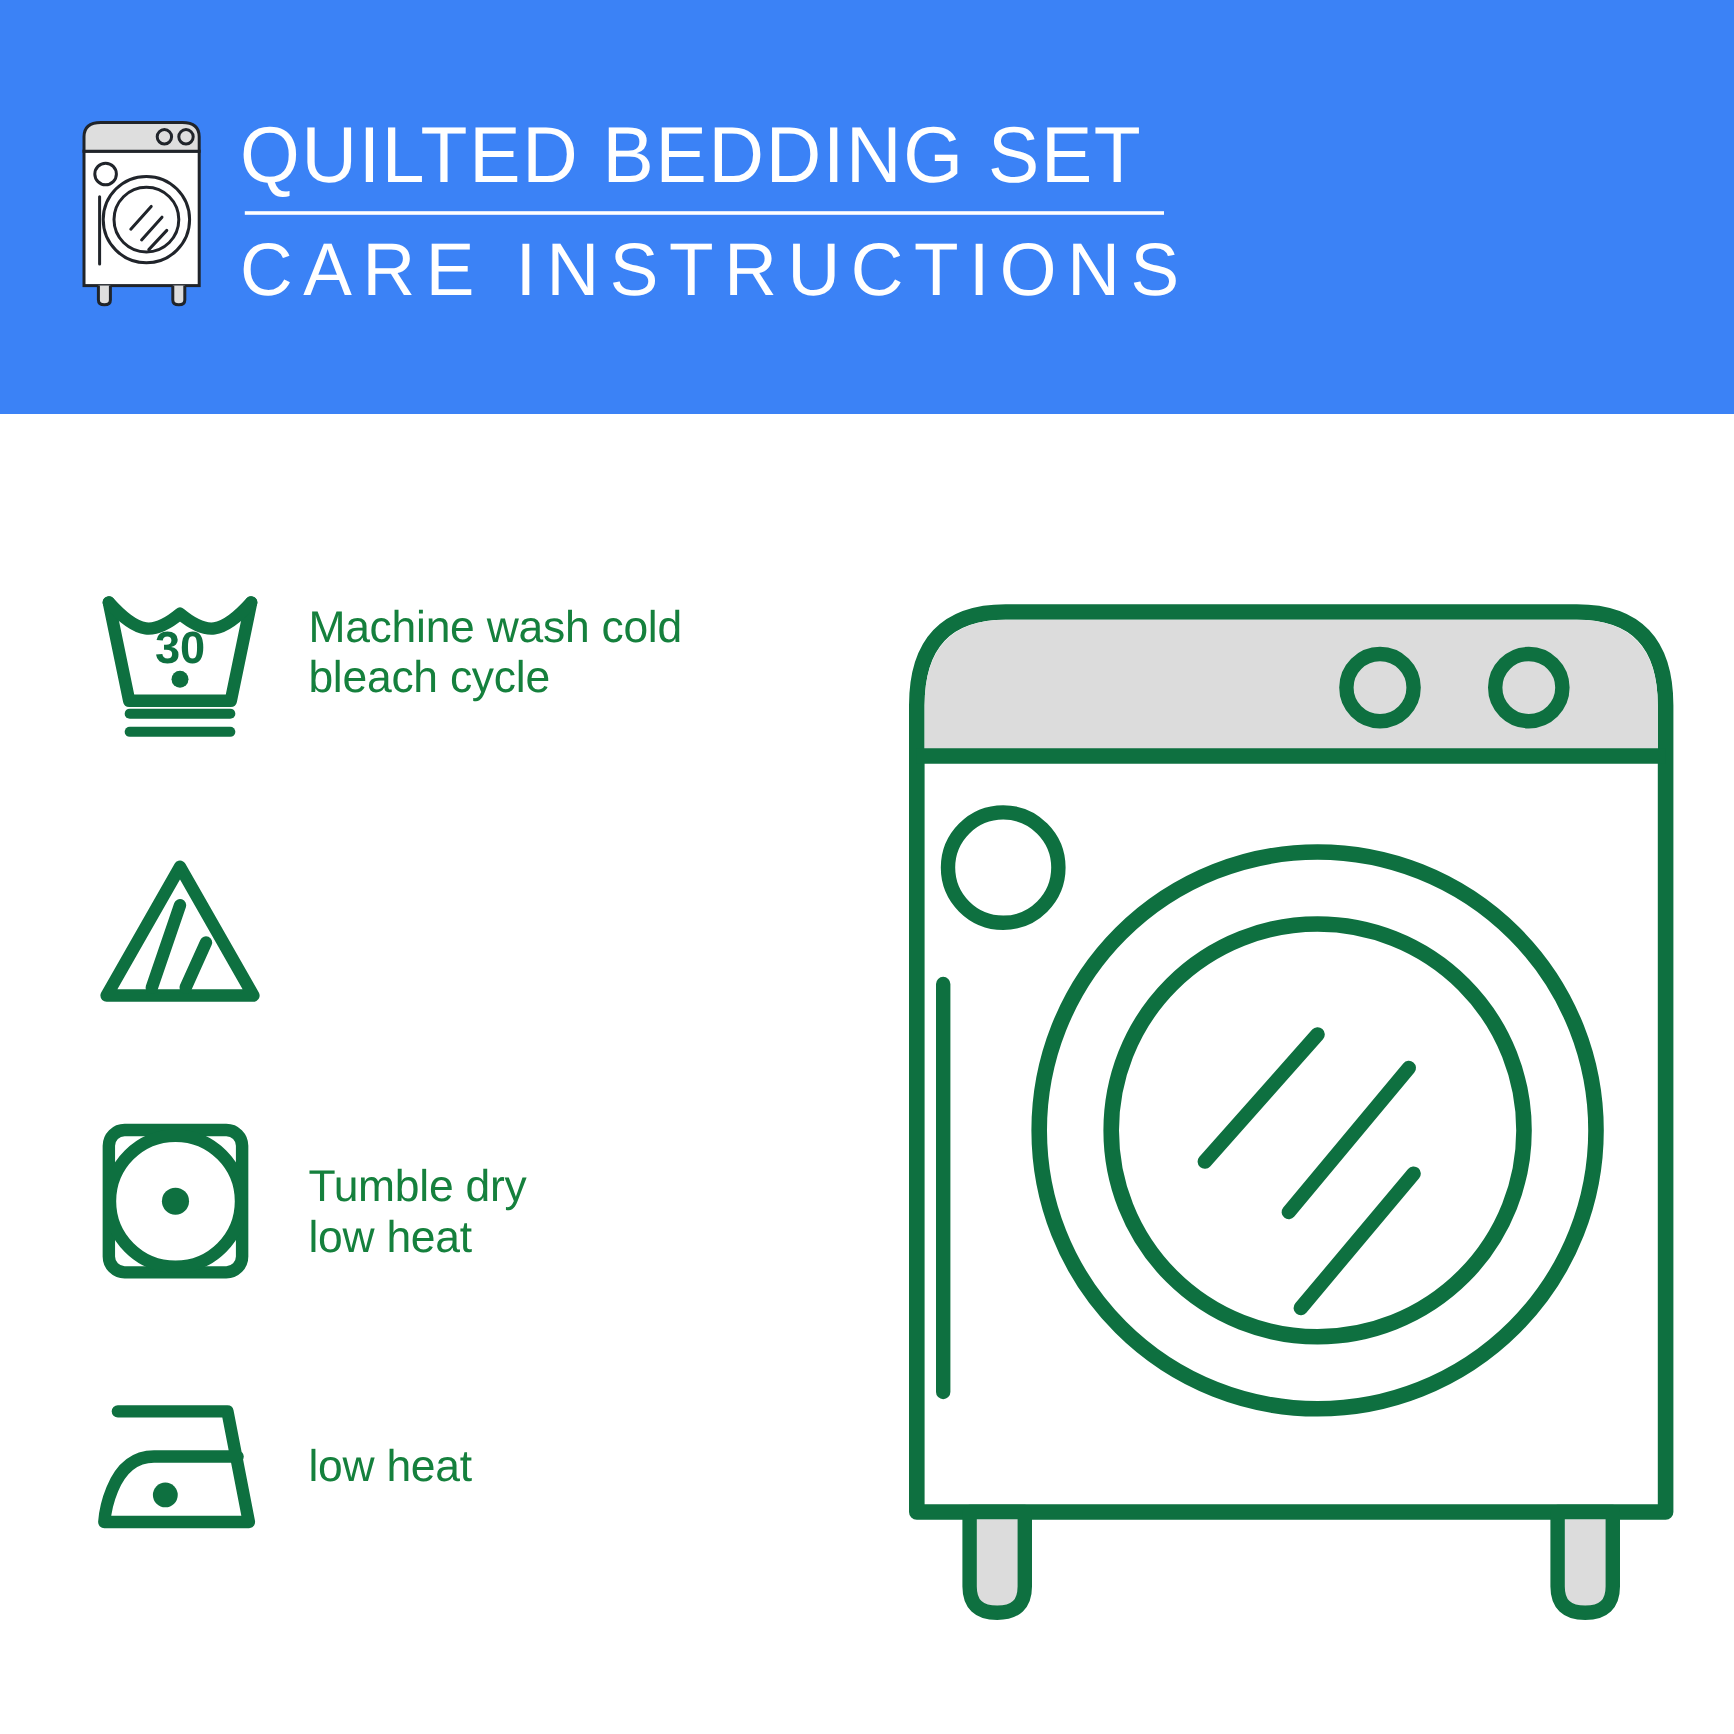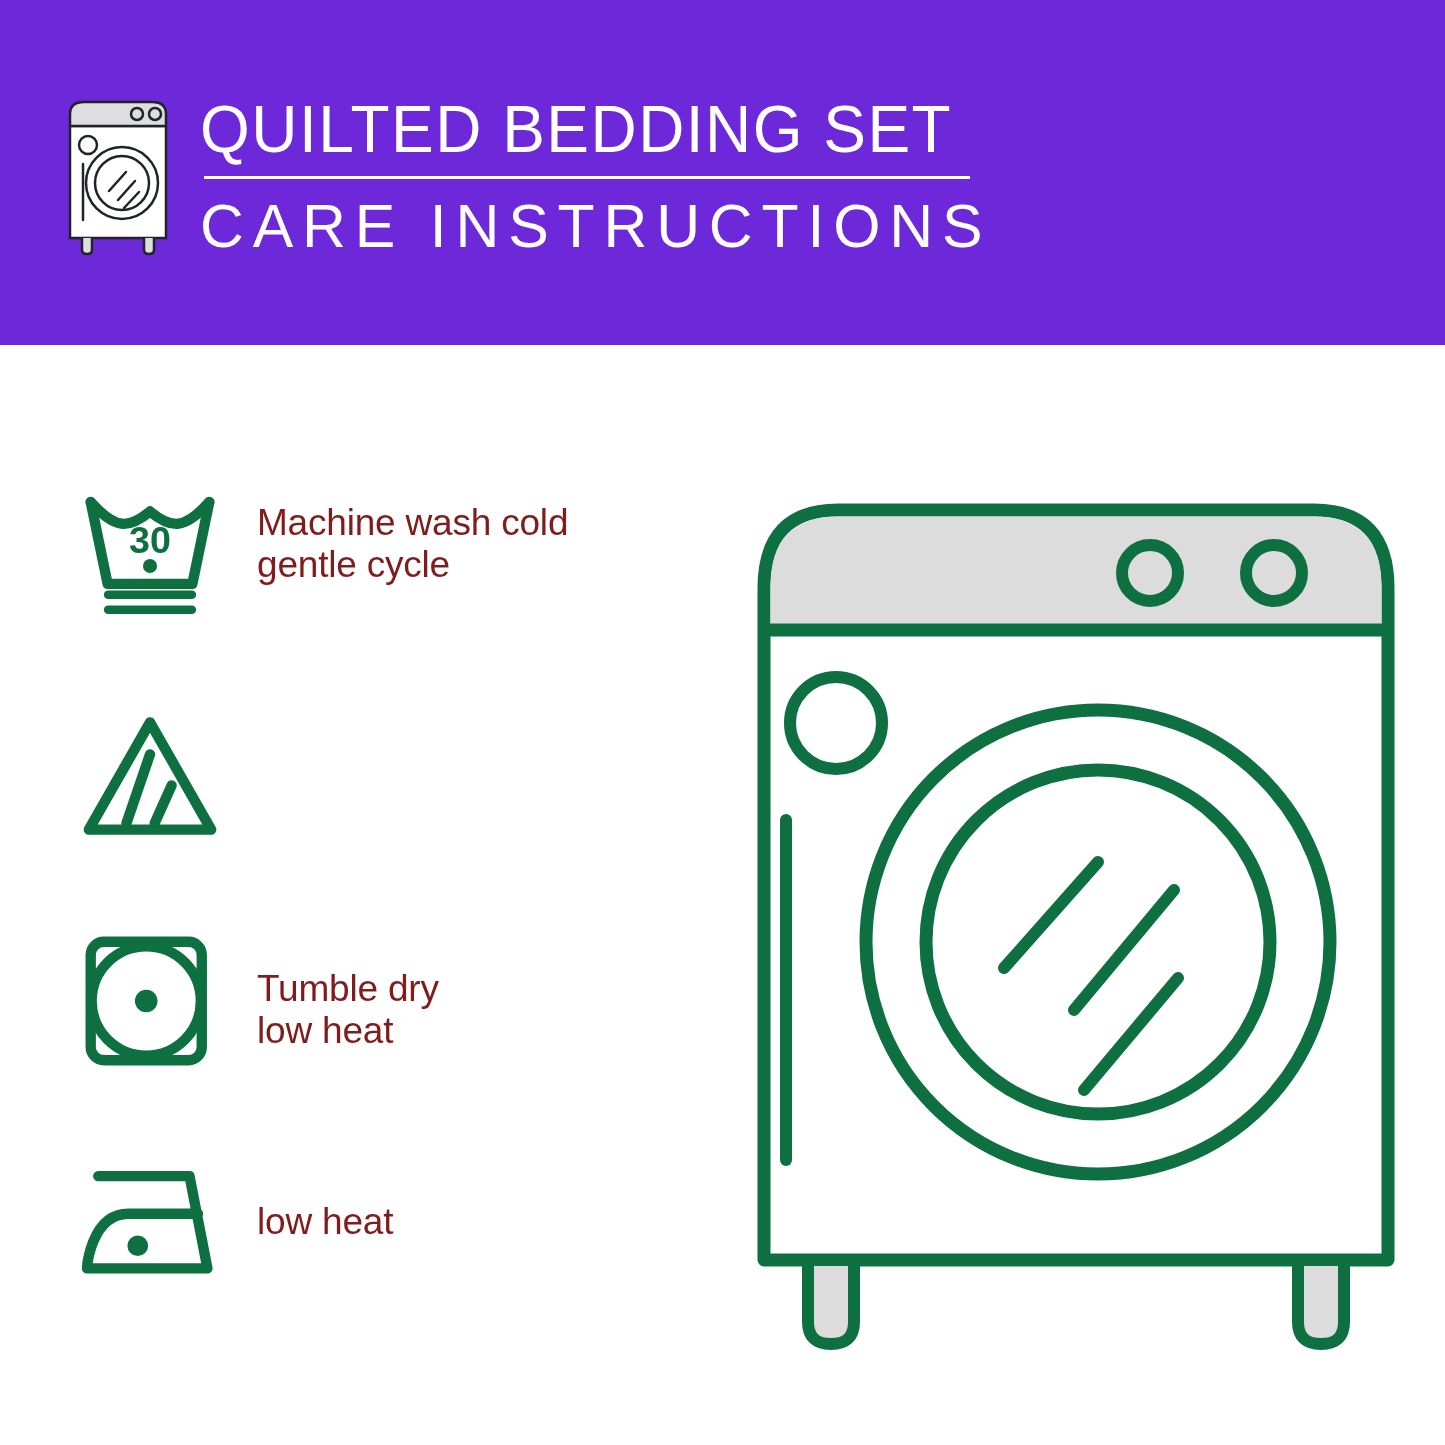--- a/index.html
+++ b/index.html
@@ -16,21 +16,21 @@
     height: 1445px;
     background: #ffffff;
   }
 
   
   .header {
     position: absolute;
     left: 0; top: 0;
     width: 1445px;
     height: 345px;
-    background: #6d28d9;
+    background: #3b82f6;
   }
   .header-inner {
     position: absolute;
     left: 62px;
     top: 88px;
     display: flex;
     align-items: flex-start;
   }
   .header-logo {
     width: 122px;
@@ -86,21 +86,21 @@
   .care-icon {
     width: 165px;
     flex: 0 0 165px;
     display: flex;
     align-items: center;
     justify-content: flex-start;
   }
   .care-text {
     padding-left: 22px;
     padding-top: 10px;
-    color: #7f1d1d;
+    color: #15803d;
     font-family: "Liberation Sans", sans-serif;
     font-size: 37px;
     line-height: 42px;
     font-weight: 400;
     letter-spacing: -0.2px;
   }
   .care-text .line { display: block; white-space: nowrap; }
 
   
   .care-row.r1 .care-text { padding-top: 22px; }
@@ -173,21 +173,21 @@
           <rect x="36" y="117" width="98" height="9" rx="4.5" fill="#0e7040"></rect>
           <rect x="36" y="133" width="98" height="9" rx="4.5" fill="#0e7040"></rect>
 
           <text x="85" y="77" text-anchor="middle" font-family="Liberation Sans, sans-serif" font-size="40" font-weight="700" fill="#0e7040">30</text>
 
           <circle cx="85" cy="91" r="7.5" fill="#0e7040"></circle>
         </svg>
       </div>
       <div class="care-text">
         <span class="line">Machine wash cold</span>
-        <span class="line">gentle cycle</span>
+        <span class="line">bleach cycle</span>
       </div>
     </div>
 
     <div class="care-row r2">
       <div class="care-icon">
         <svg viewBox="0 0 170 150" width="160" height="142" aria-hidden="true">
           <path d="M85 18 L150 132 H20 Z" fill="none" stroke="#0e7040" stroke-width="11" stroke-linejoin="round"></path>
           <line x1="85" y1="52" x2="60" y2="125" stroke="#0e7040" stroke-width="11" stroke-linecap="round"></line>
           <line x1="108" y1="85" x2="90" y2="125" stroke="#0e7040" stroke-width="11" stroke-linecap="round"></line>
         </svg>

